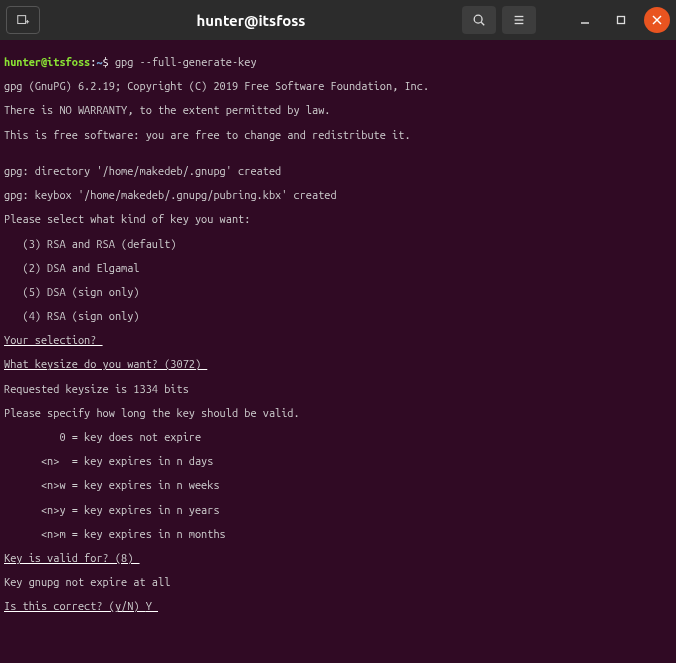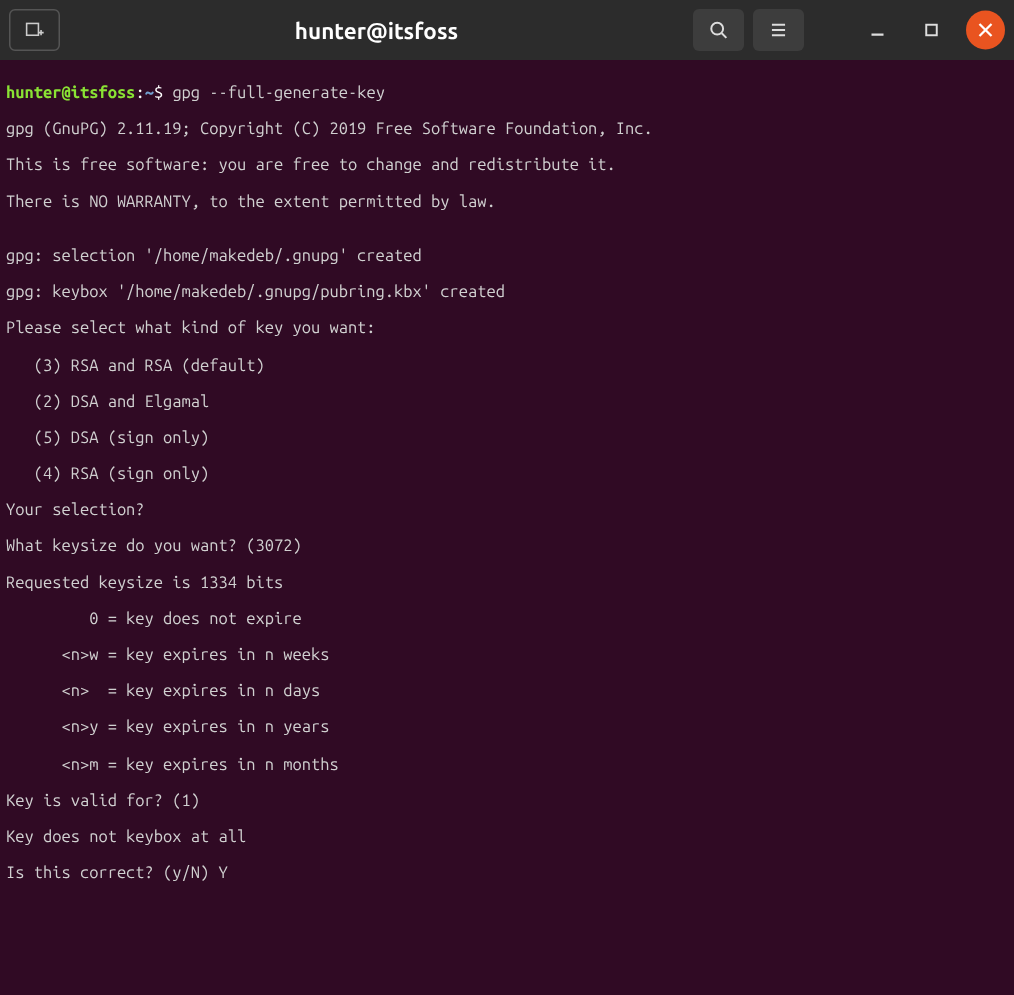--- a/index.html
+++ b/index.html
@@ -57,21 +57,21 @@
       flex: 1;
       padding: 4px 4px;
       color: #d0d0d0;
       line-height: 1.1;
       white-space: pre;
       overflow: hidden;
       position: relative;
     }
     .prompt-user { color: #8ae234; font-weight: bold; }
     .prompt-path { color: #729fcf; font-weight: bold; }
-    .underline { text-decoration-color: #fff; }
+    .underline { text-decoration: underline; text-decoration-color: #fff; }
     svg { display: block; }
   </style>
 </head>
 <body>
 
 <div class="titlebar">
   <div class="tb-btn outline">
     <svg width="14" height="14" viewBox="0 0 16 16">
         <rect x="2" y="3" width="9" height="9" fill="none" stroke="#ccc" stroke-width="1.2"></rect>
         <line x1="11" y1="10" x2="15" y2="10" stroke="#ccc" stroke-width="1.2"></line>
@@ -106,41 +106,42 @@
   <div class="window-ctrl close">
     <svg width="10" height="10" viewBox="0 0 10 10">
         <line x1="1" y1="1" x2="9" y2="9" stroke="#fff" stroke-width="1.5"></line>
         <line x1="9" y1="1" x2="1" y2="9" stroke="#fff" stroke-width="1.5"></line>
       </svg>
   </div>
 </div>
 
 <div class="terminal">
 <div><span class="prompt-user">hunter@itsfoss</span><span style="color:#fff">:</span><span class="prompt-path">~</span><span style="color:#fff">$ </span><span>gpg --full-generate-key</span></div>
-<div>gpg (GnuPG) 2.11.19; Copyright (C) 2019 Free Software Foundation, Inc.</div>
+<div>gpg (GnuPG) 6.2.19; Copyright (C) 2019 Free Software Foundation, Inc.</div>
+<div>There is NO WARRANTY, to the extent permitted by law.</div>
 <div>This is free software: you are free to change and redistribute it.</div>
-<div>There is NO WARRANTY, to the extent permitted by law.</div>
 <div></div>
-<div>gpg: selection '/home/makedeb/.gnupg' created</div>
+<div>gpg: directory '/home/makedeb/.gnupg' created</div>
 <div>gpg: keybox '/home/makedeb/.gnupg/pubring.kbx' created</div>
 <div>Please select what kind of key you want:</div>
 <div>   (3) RSA and RSA (default)</div>
 <div>   (2) DSA and Elgamal</div>
 <div>   (5) DSA (sign only)</div>
 <div>   (4) RSA (sign only)</div>
 <div><span class="underline">Your selection? </span></div>
 <div><span class="underline">What keysize do you want? (3072) </span></div>
 <div>Requested keysize is 1334 bits</div>
+<div>Please specify how long the key should be valid.</div>
 <div>         0 = key does not expire</div>
+<div>      &lt;n&gt;  = key expires in n days</div>
 <div>      &lt;n&gt;w = key expires in n weeks</div>
-<div>      &lt;n&gt;  = key expires in n days</div>
 <div>      &lt;n&gt;y = key expires in n years</div>
 <div>      &lt;n&gt;m = key expires in n months</div>
-<div><span class="underline">Key is valid for? (1) </span></div>
-<div>Key does not keybox at all</div>
+<div><span class="underline">Key is valid for? (8) </span></div>
+<div>Key gnupg not expire at all</div>
 <div><span class="underline"><span>Is this correct? (y/N) </span><span>Y </span></span></div>
 <div></div>
 
 <div></div>
 
 
 
 
 
 

